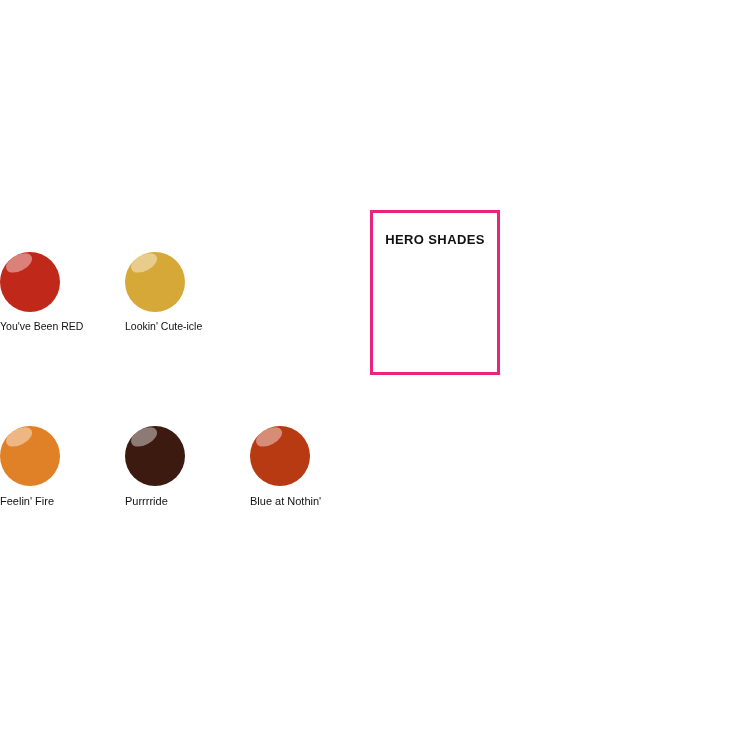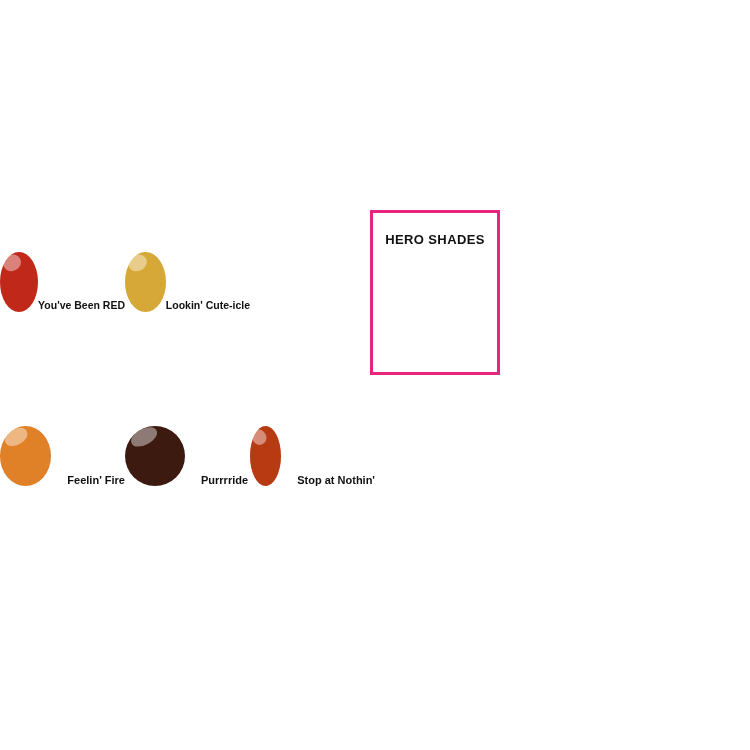--- a/index.html
+++ b/index.html
@@ -54,22 +54,22 @@
     width: 750px;
     display: flex;
     z-index: 2;
   }
   #row-top { top: 252px; }
   #row-bottom { top: 426px; }
 
   .swatch-cell {
     width: 125px;
     display: flex;
-    align-items: flex-end;
-    font-weight: bold;
+    flex-direction: column;
+    align-items: flex-start;
   }
 
   .dot {
     width: 60px;
     height: 60px;
     border-radius: 50%;
     position: relative;
     background: #cccccc;
   }
   .dot::after {
@@ -92,21 +92,21 @@
   .dot.light::after { background: rgba(255,255,255,0.9); }
 
   .caption {
     margin-top: 9px;
     font-size: 10.5px;
     color: #111111;
     text-align: center;
     white-space: nowrap;
     line-height: 1.1;
   }
-  .caption.big { font-size: 11px; padding-left: 16px; }
+  .caption.big { font-size: 11px; }
 </style>
 </head>
 <body>
 
 <div id="stage">
 
   <div class="hero-box" style="border-color: rgb(232, 36, 126);"></div>
   <div class="hero-label">HERO SHADES</div>
 
   <div class="row" id="row-top">
@@ -137,18 +137,18 @@
     <div class="swatch-cell">
       <div class="dot" style="background: rgb(61, 26, 16);"></div>
       <div class="caption big">Purrrride</div>
     </div>
 
 
 
 
     <div class="swatch-cell">
       <div class="dot" style="background: rgb(184, 58, 19);"></div>
-      <div class="caption big">Stop at Nothin'</div>
+      <div class="caption big">Blue at Nothin'</div>
     </div>
 
   </div>
 
 </div>
 
 </body></html>

